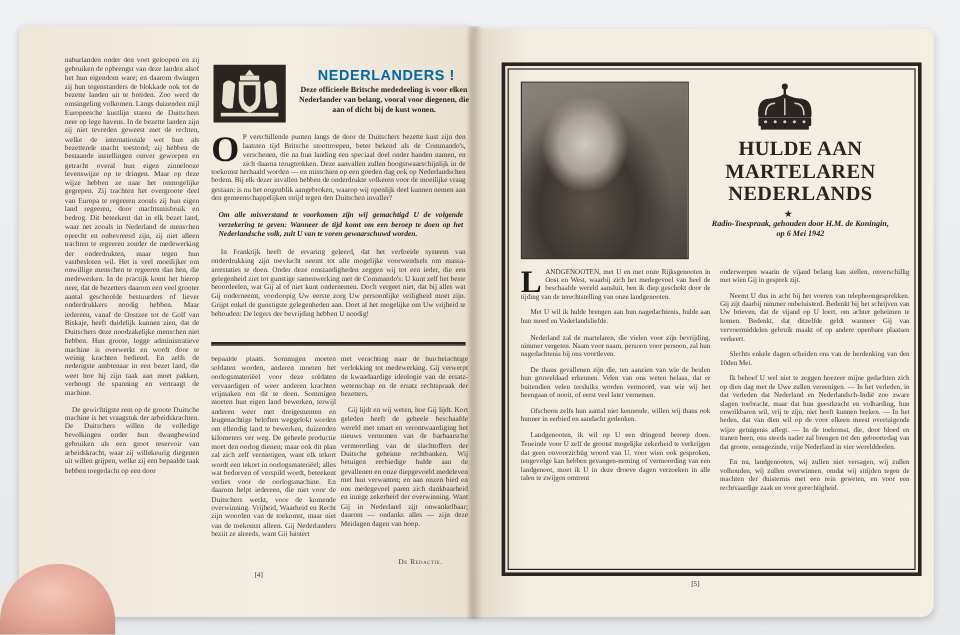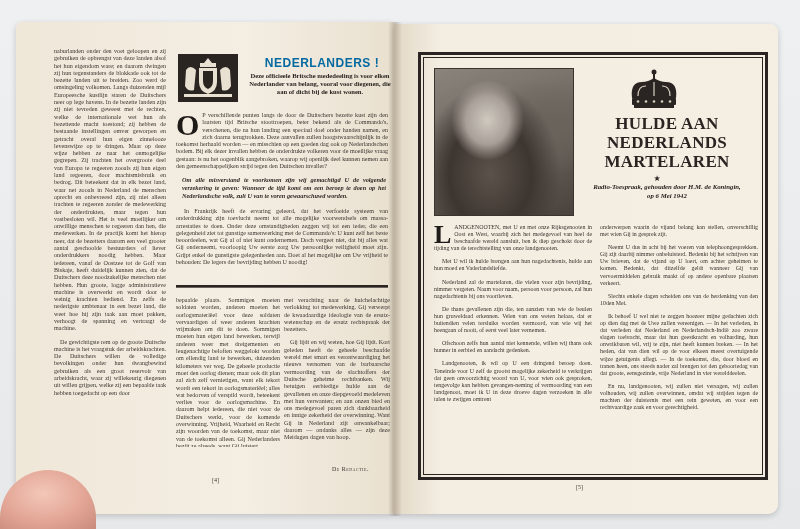--- a/index.html
+++ b/index.html
@@ -198,22 +198,22 @@
       <circle cx="28" cy="33.5" r="1.3"></circle>
         <circle cx="36" cy="33.5" r="1.3"></circle>
       <circle cx="44" cy="33.5" r="1.3"></circle>
     </g>
     <rect x="8" y="37" width="40" height="3" fill="#2a2522"></rect>
   </svg>
 </div>
 
 <div class="hulde-title">
   <div>HULDE AAN</div>
+  <div>MARTELAREN</div>
   <div>NEDERLANDS</div>
-  <div>MARTELAREN</div>
 </div>
 <div class="star">★</div>
 <div class="radio-sub">Radio-Toespraak, gehouden door H.M. de Koningin, op 6 Mei 1942</div>
 
 <div class="col right-col1">
   <p style="text-indent:0">
     <span class="dropcap-l">L</span><span>ANDGENOOTEN, met U en met onze Rijksgenooten in Oost en West, waarbij zich het medegevoel van heel de beschaafde wereld aansluit, ben ik diep geschokt door de tijding van de terechtstelling van onze landgenooten.</span>
   </p>
   <p>Met U wil ik hulde brengen aan hun nagedachtenis, hulde aan hun moed en Vaderlandsliefde.</p>
   <p>Nederland zal de martelaren, die vielen voor zijn bevrijding, nimmer vergeten. Naam voor naam, persoon voor persoon, zal hun nagedachtenis bij ons voortleven.</p>

